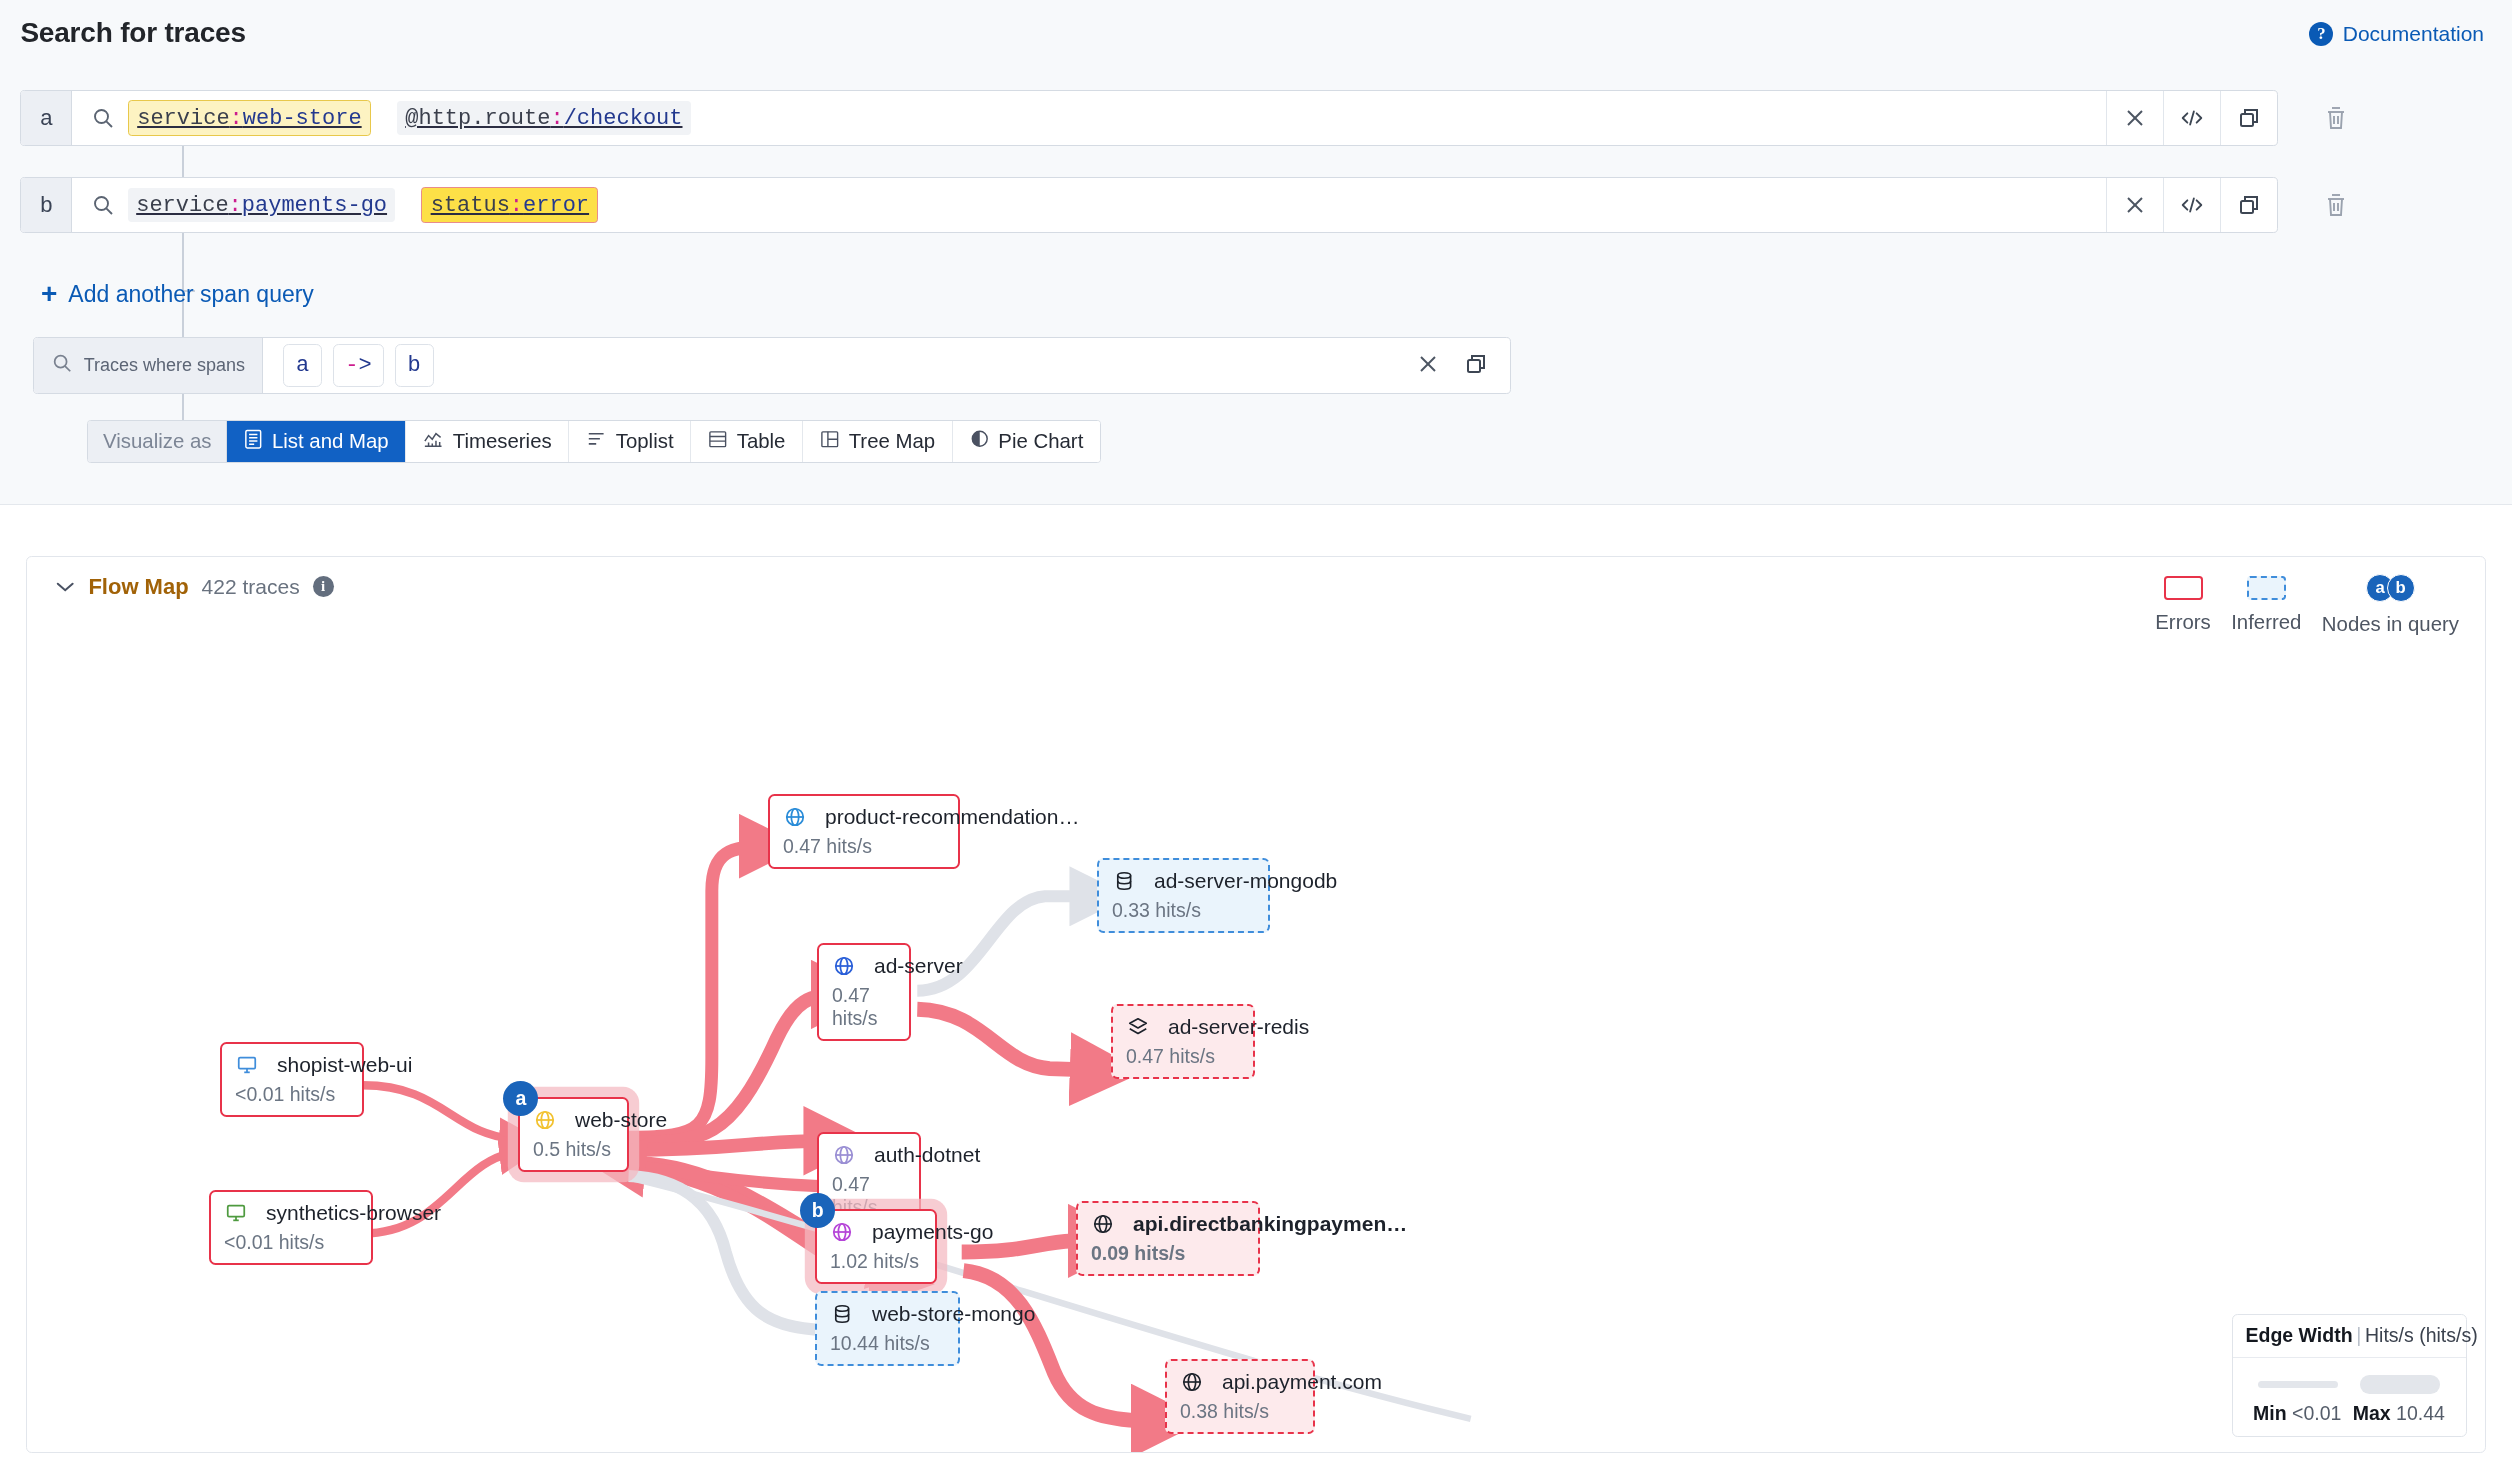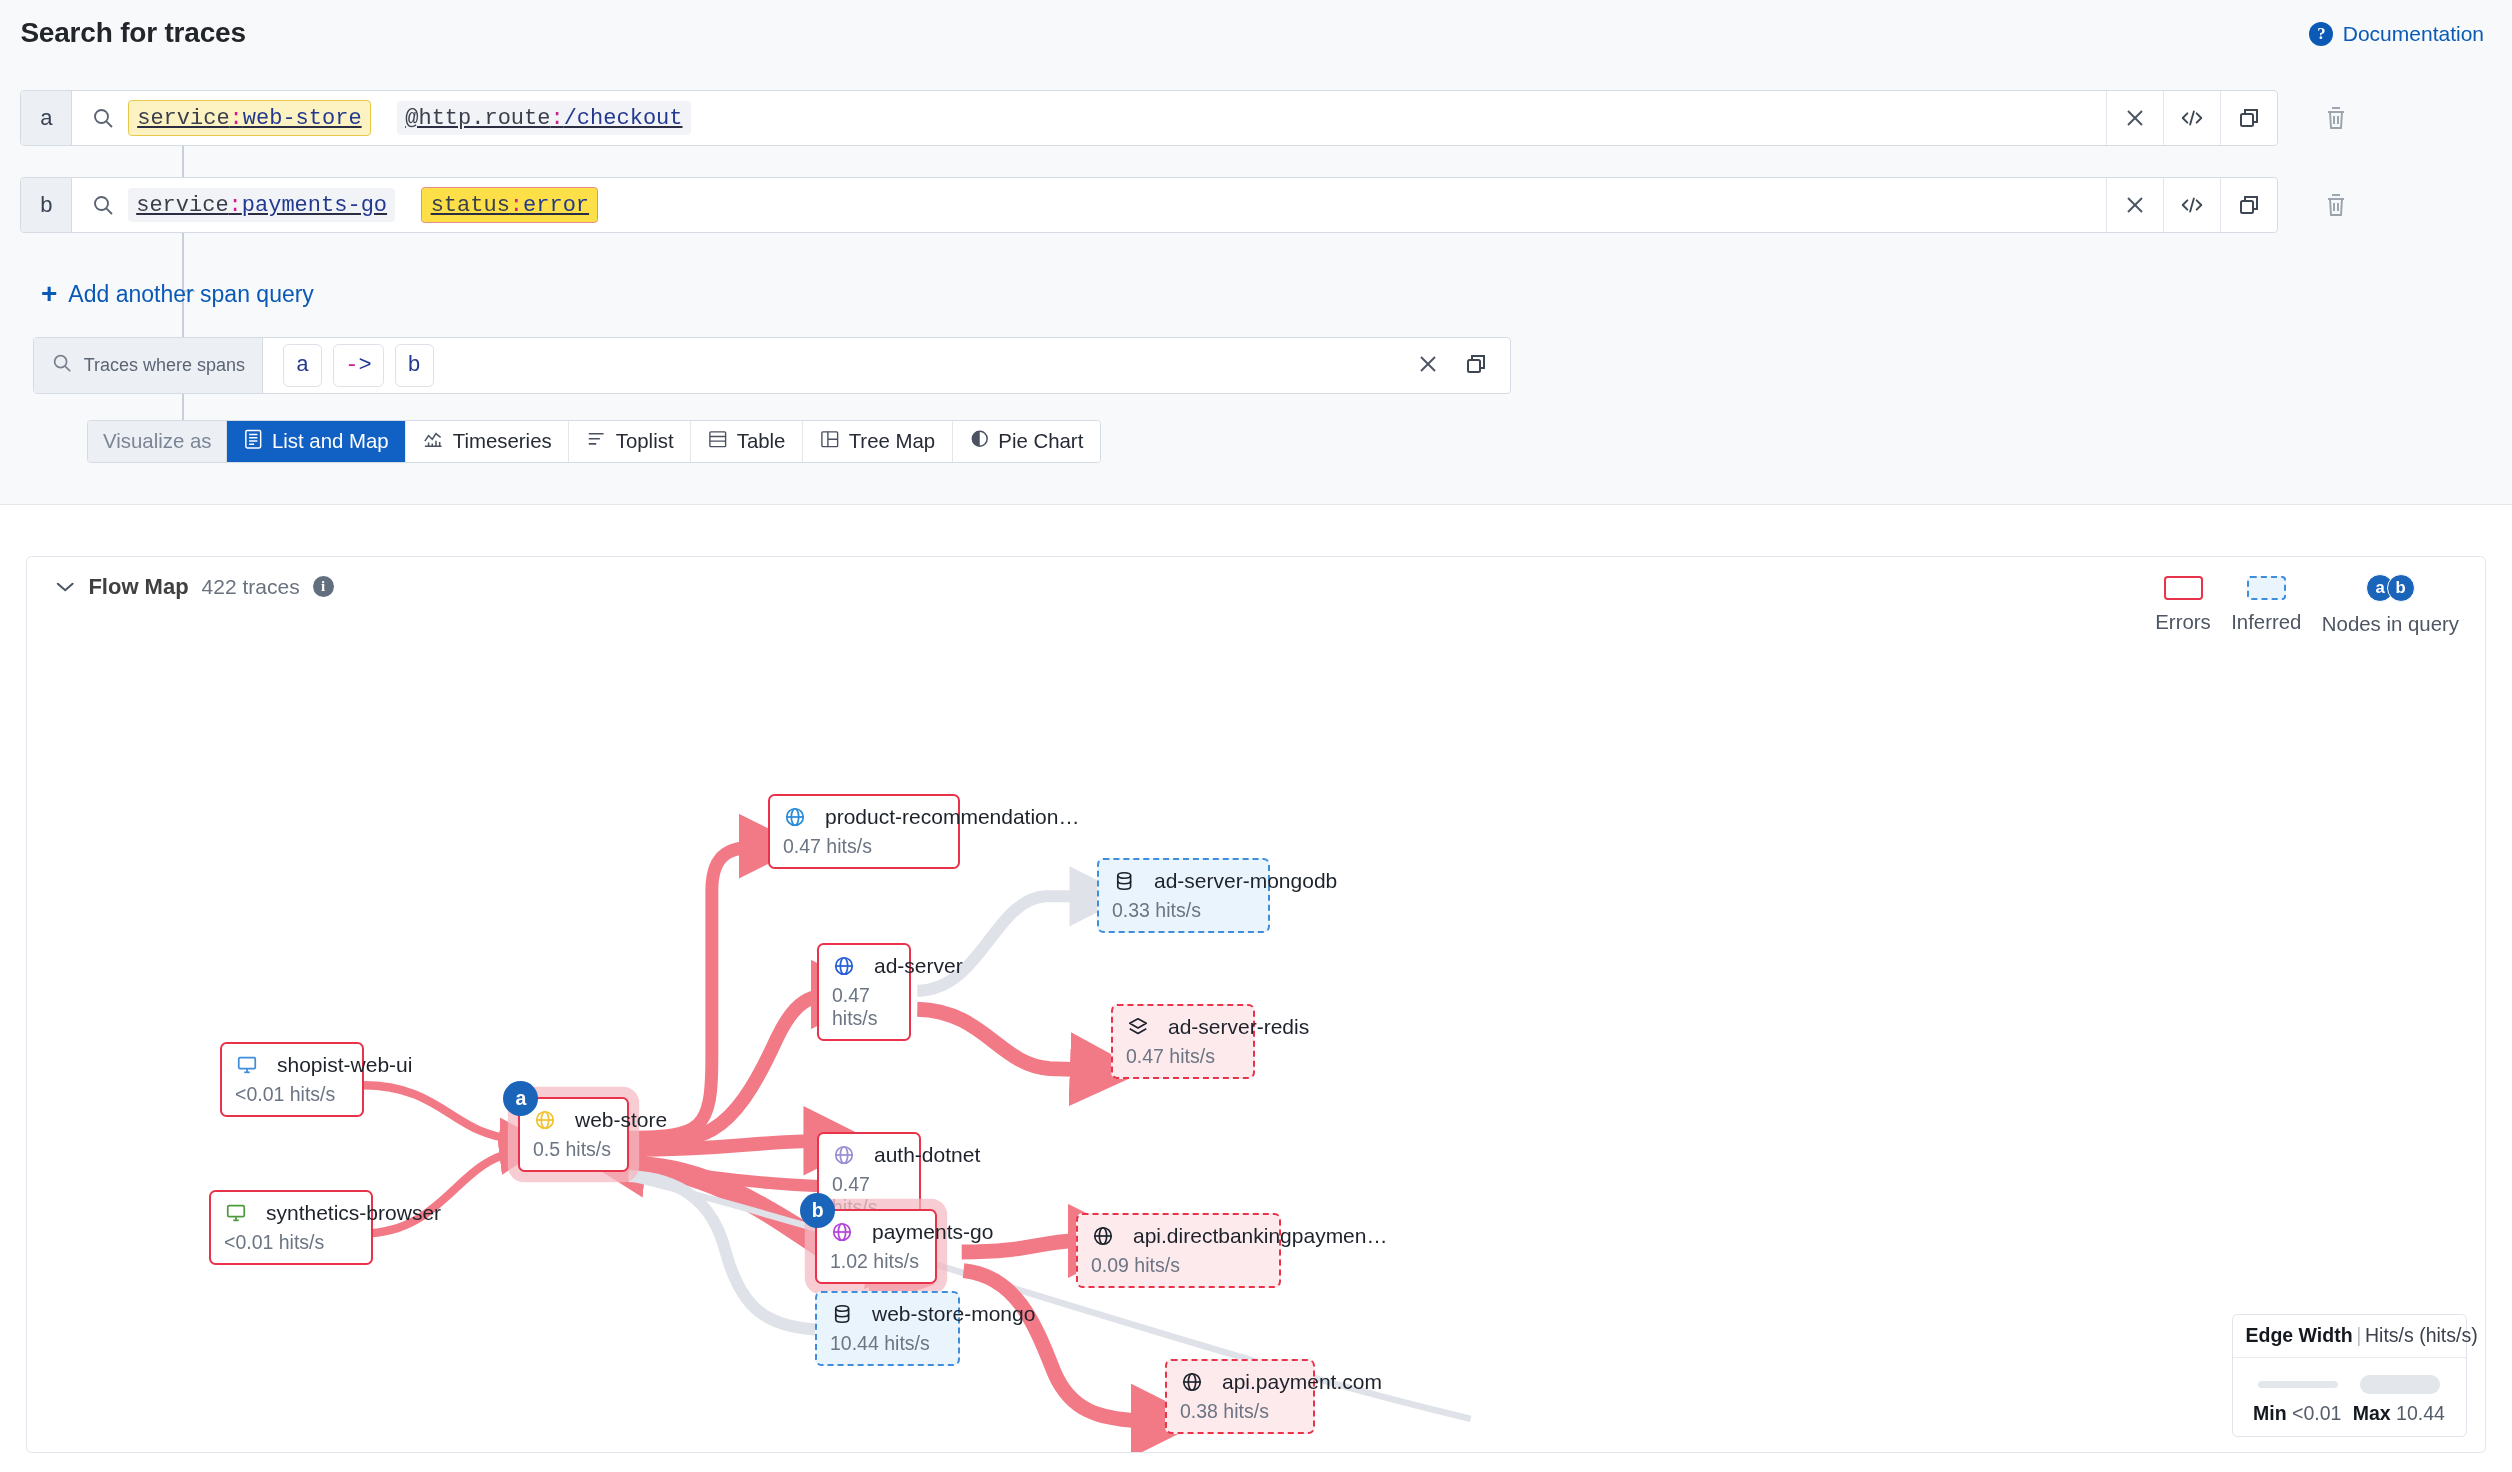--- a/index.html
+++ b/index.html
@@ -111,21 +111,21 @@
   .viz-tab.active { background:#1161c4; color:#fff; }
 
   
   .panel {
     position:absolute; left:26px; top:556px; width:2460px; height:897px;
     background:#fff; border:0.9px solid #e2e6ec; border-radius:5.6px; overflow:hidden;
   }
   .panel-head { position:absolute; left:0; top:0; width:100%; height:65px; }
   .fm-title { position:absolute; left:28px; top:16.7px; display:flex; align-items:center; gap:13px; }
   .chev { color:#4a5263; font-size:20.4px; }
-  .fm-name { font-weight:bold; font-size:22px; color:#404040; }
+  .fm-name { font-weight:bold; font-size:22px; color:#a16207; }
   .fm-count { font-size:21px; color:#69727f; }
   .info-dot { width:21px;height:21px;border-radius:50%;background:#636e7e;color:#fff;
               font-size:15px;font-weight:bold;display:flex;align-items:center;justify-content:center;
               font-family:"Liberation Serif",serif; }
 
   .legend { position:absolute; right:26px; top:16.7px; display:flex; align-items:center; gap:20.4px; font-size:20.4px; color:#4e5663; }
   .lg-item { display:flex;align-items:center;gap:11px;flex-direction:column; }
   .sw-err { width:39px;height:24px;border:2.8px solid #e8334a;border-radius:3.7px;background:#fff; }
   .sw-inf { width:39px;height:24px;border:2.8px dashed #3f8ddb;border-radius:3.7px;background:#eaf4fc; }
   .sw-nodes { display:flex; }
@@ -584,21 +584,21 @@
             <svg width="22" height="22" viewBox="0 0 24 24" fill="none" stroke="#1d222b" stroke-width="1.8" stroke-linejoin="round">
                 <polygon points="12,3 21,8 12,13 3,8"></polygon>
                 <polyline points="3,14 12,19 21,14"></polyline>
               </svg>
           </span>
           <span class="n-name">ad-server-redis</span>
         </div>
         <div class="n-rate">0.47 hits/s</div>
       </div>
 
-      <div class="node inferred-err" style="left:1049px; top:591px; width:205px;">
+      <div class="node inferred-err" style="left:1049px; top:579px; width:184px;font-weight:bold;">
         <div class="n-top">
           <span class="icn">
             <svg width="22" height="22" viewBox="0 0 24 24" fill="none" stroke="#1d222b" stroke-width="1.8">
                 <circle cx="12" cy="12" r="9"></circle>
                 <ellipse cx="12" cy="12" rx="4" ry="9"></ellipse>
                 <line x1="3" y1="12" x2="21" y2="12"></line>
               </svg>
           </span>
           <span class="n-name">api.directbankingpaymen…</span>
         </div>

